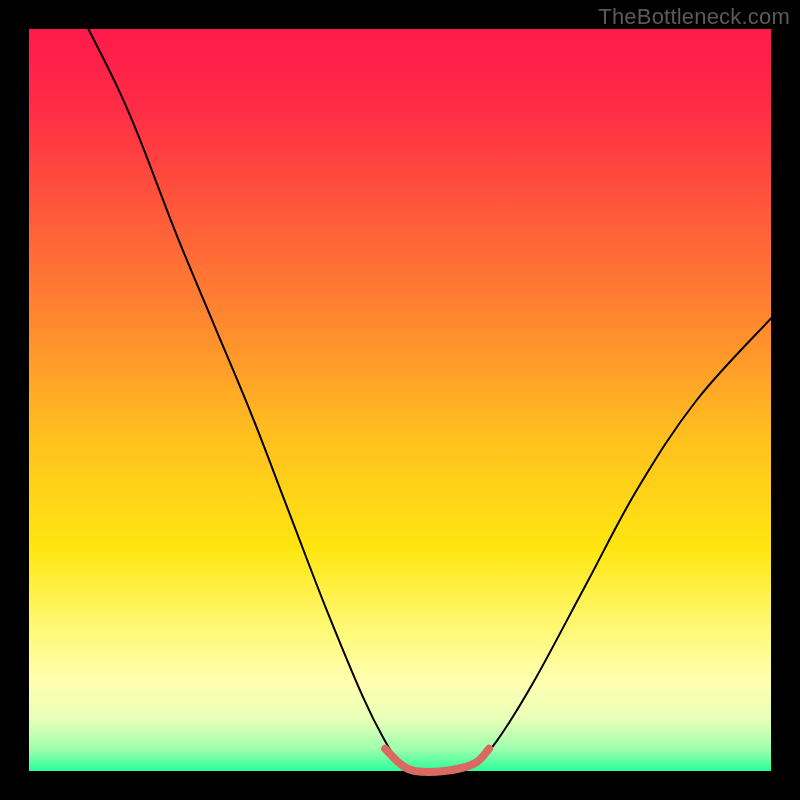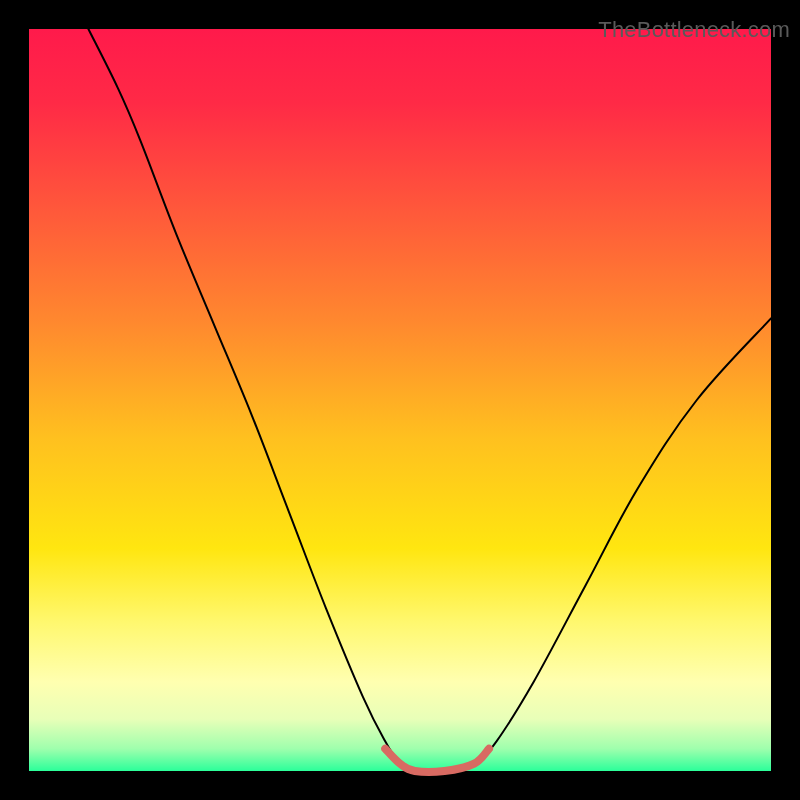--- a/index.html
+++ b/index.html
@@ -12,21 +12,21 @@
     font-family: Arial, Helvetica, sans-serif;
   }
   .frame {
     position: relative;
     width: 800px;
     height: 800px;
     background: #000;
   }
   .watermark {
     position: absolute;
-    top: 17px;
+    top: 4px;
     right: 10px;
     color: #5a5a5a;
     font-size: 22px;
     font-weight: 500;
     letter-spacing: 0.2px;
     z-index: 10;
     user-select: none;
   }
   svg {
     position: absolute;

